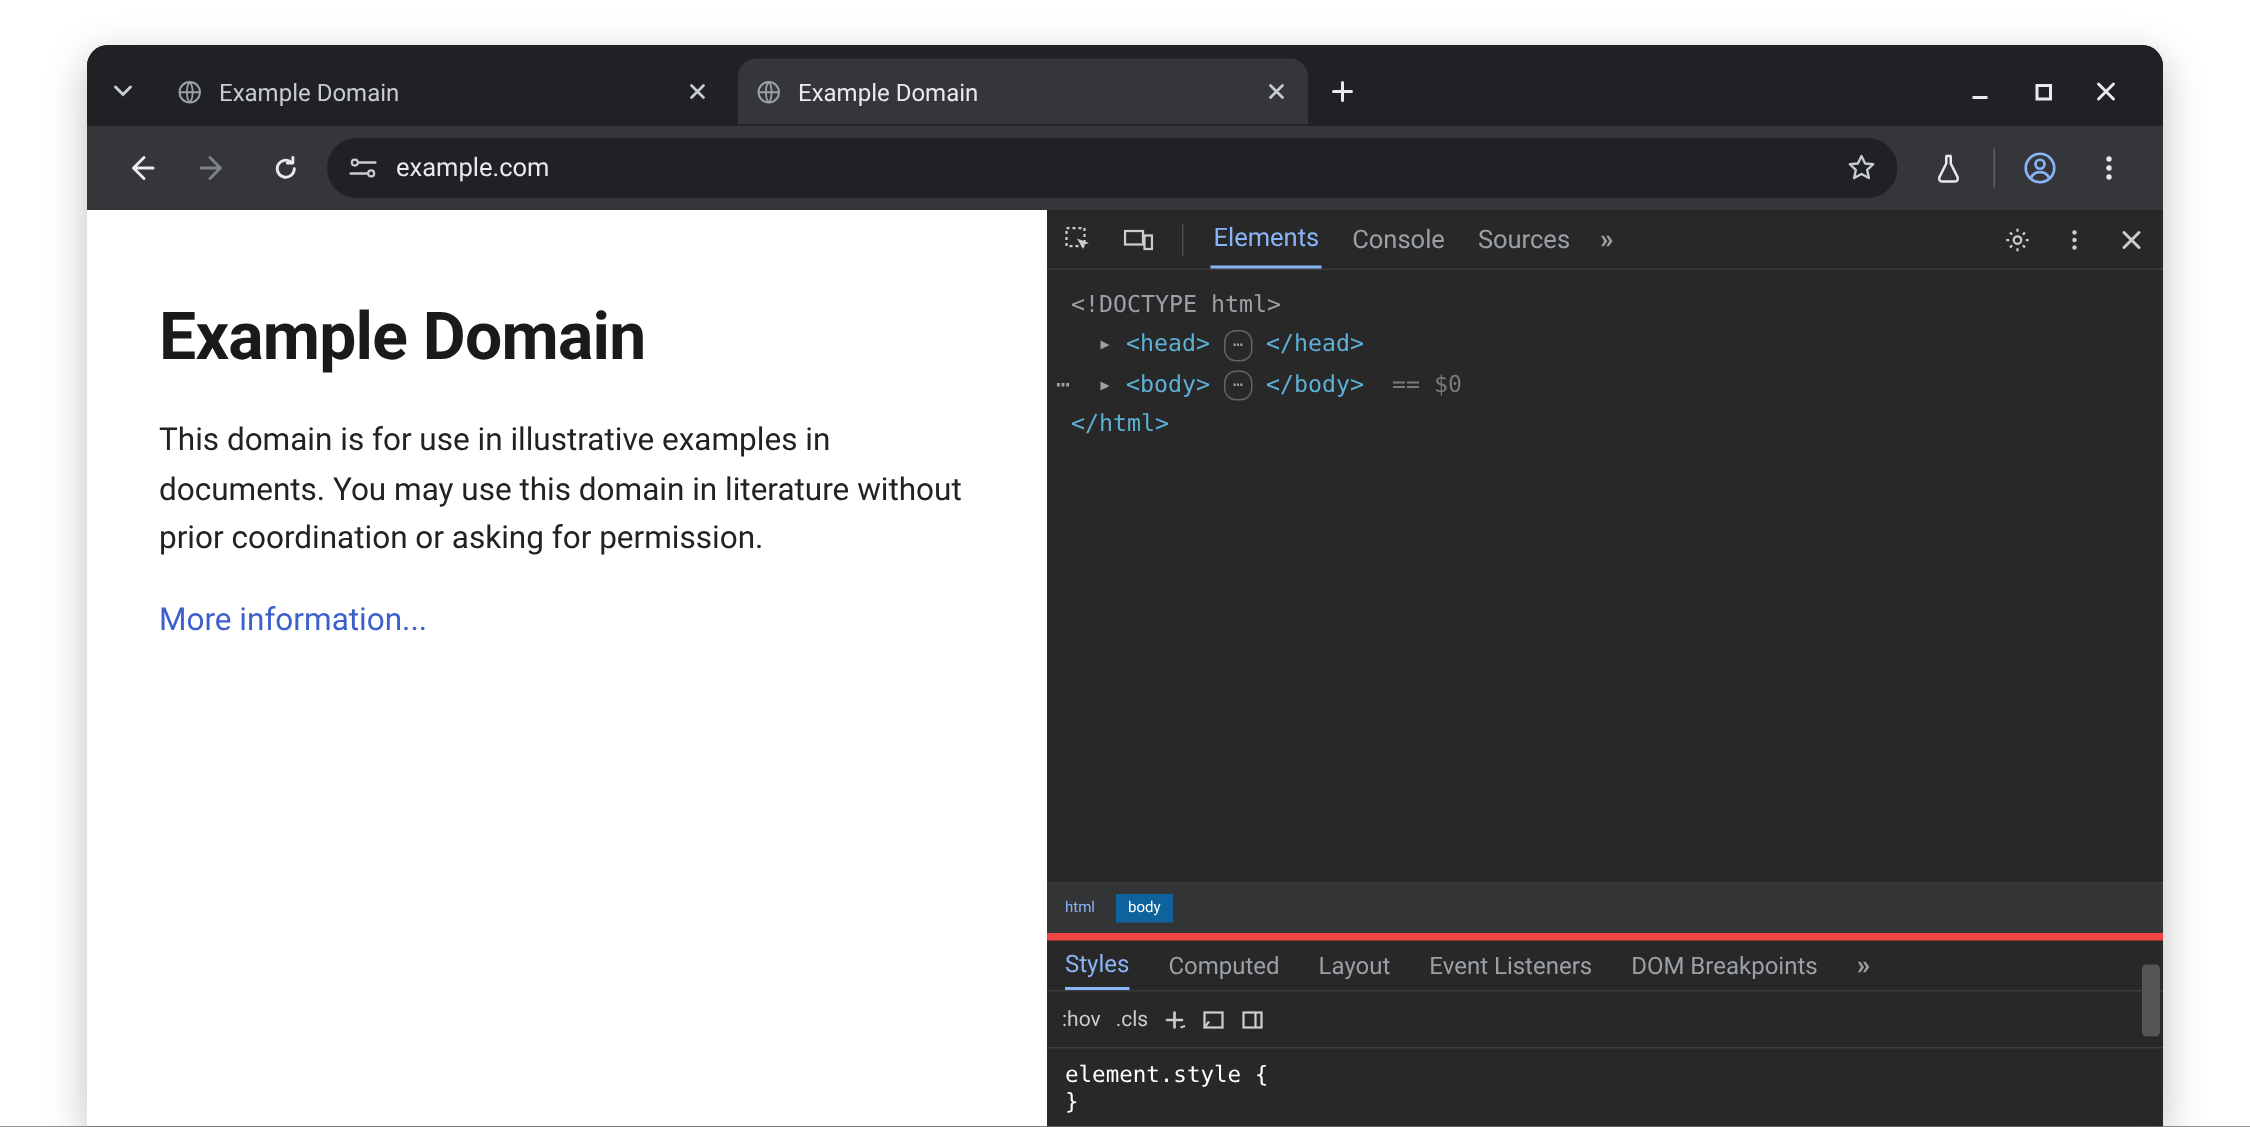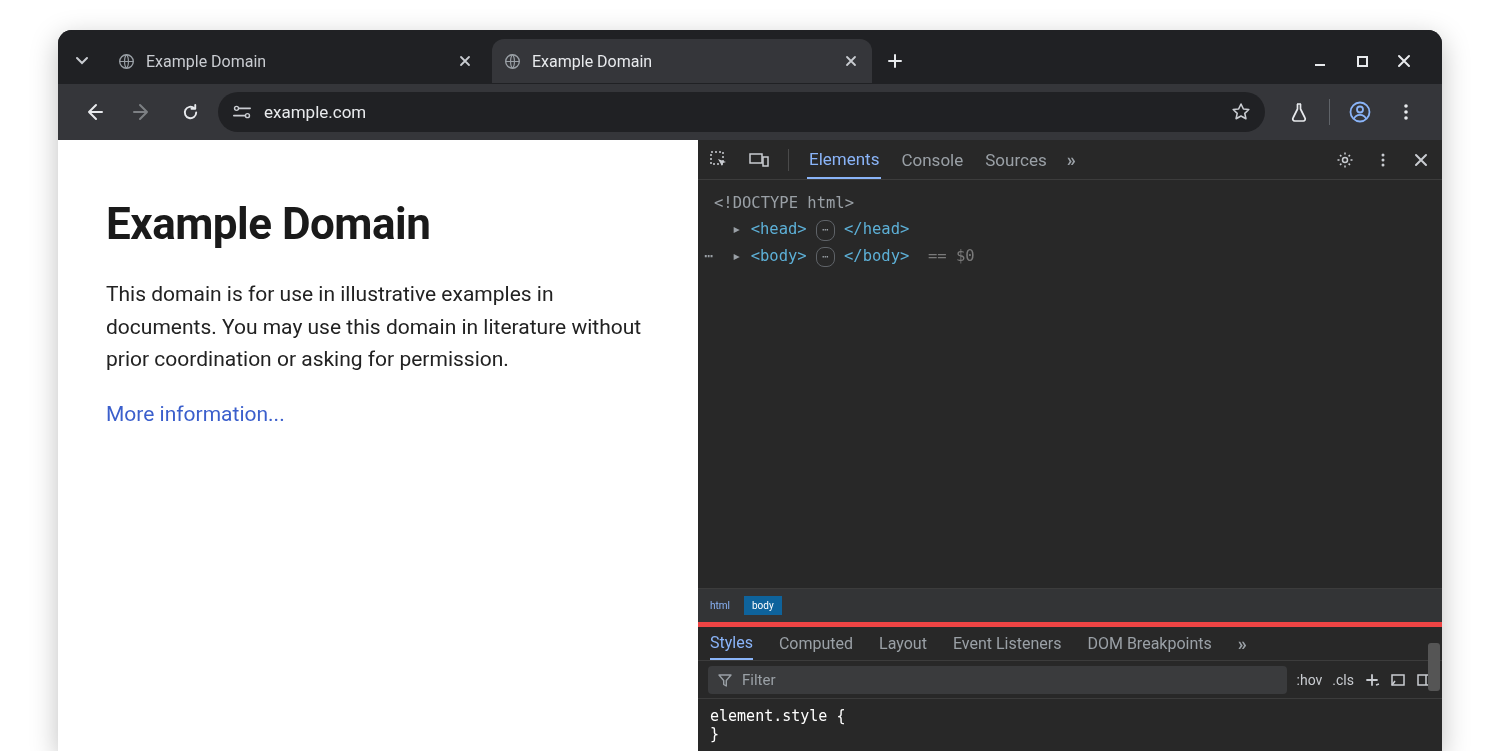--- a/index.html
+++ b/index.html
@@ -363,43 +363,38 @@
           <span class="c-tag">&lt;/head&gt;</span>
         </div>
         <div class="pl2 sel-line">
           <span class="sel-dots">⋯</span>
           <span class="c-gray">▸ </span>
           <span class="c-tag">&lt;body&gt;</span>
           <span class="badge">⋯</span>
           <span class="c-tag">&lt;/body&gt;</span>
           &nbsp;<span class="c-dim">== $0</span>
         </div>
+        <div class="pl1"><span class="c-tag">&lt;/html&gt;</span></div>
       </div>
 
       <div class="dt-crumbs">
         <span class="crumb">html</span>
         <span class="crumb sel">body</span>
       </div>
 
       <div class="dt-subtabs">
         <span class="dt-subtab active">Styles</span>
         <span class="dt-subtab">Computed</span>
         <span class="dt-subtab">Layout</span>
         <span class="dt-subtab">Event Listeners</span>
         <span class="dt-subtab">DOM Breakpoints</span>
         <span class="dt-more">»</span>
       </div>
 
       <div class="dt-filterbar">
-        <div class="filter-box">
-          <svg width="14" height="14" viewBox="0 0 14 14">
-              <path d="M1 2h12l-4.7 5.5V13l-2.6-1.5V7.5z" stroke="currentColor" stroke-width="1.4" fill="none" stroke-linejoin="round"></path>
-            </svg>
-          <span>Filter</span>
-        </div>
         <span class="fb-tool">:hov</span>
         <span class="fb-tool">.cls</span>
         <span class="fb-tool">
           <svg width="16" height="16" viewBox="0 0 16 16">
               <path d="M8 3v10M3 8h10" stroke="currentColor" stroke-width="1.8" stroke-linecap="round"></path>
               <path d="M12 13l3-1" stroke="currentColor" stroke-width="1.4"></path>
             </svg>
         </span>
         <span class="fb-tool">
           <svg width="16" height="16" viewBox="0 0 16 16">

